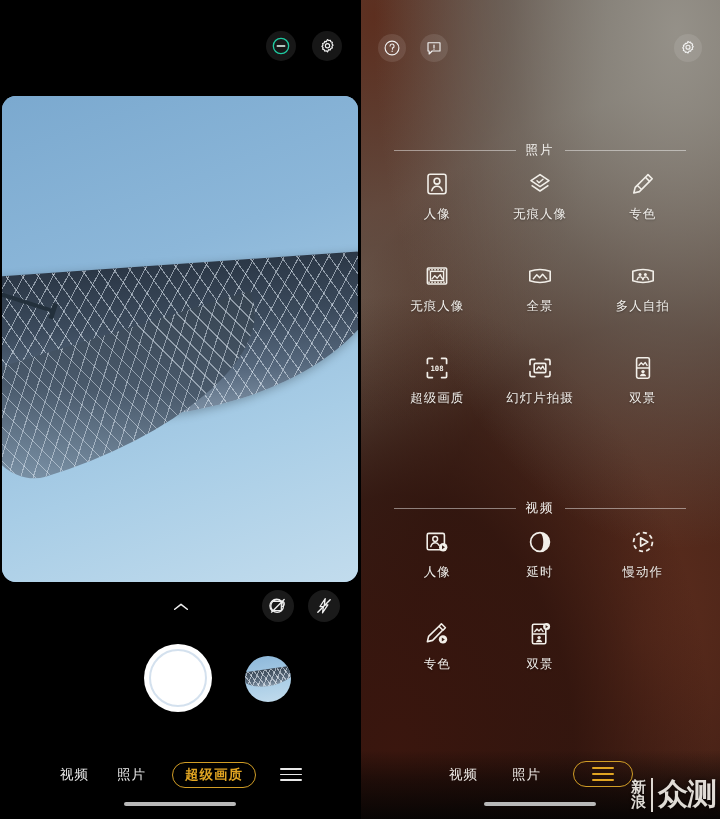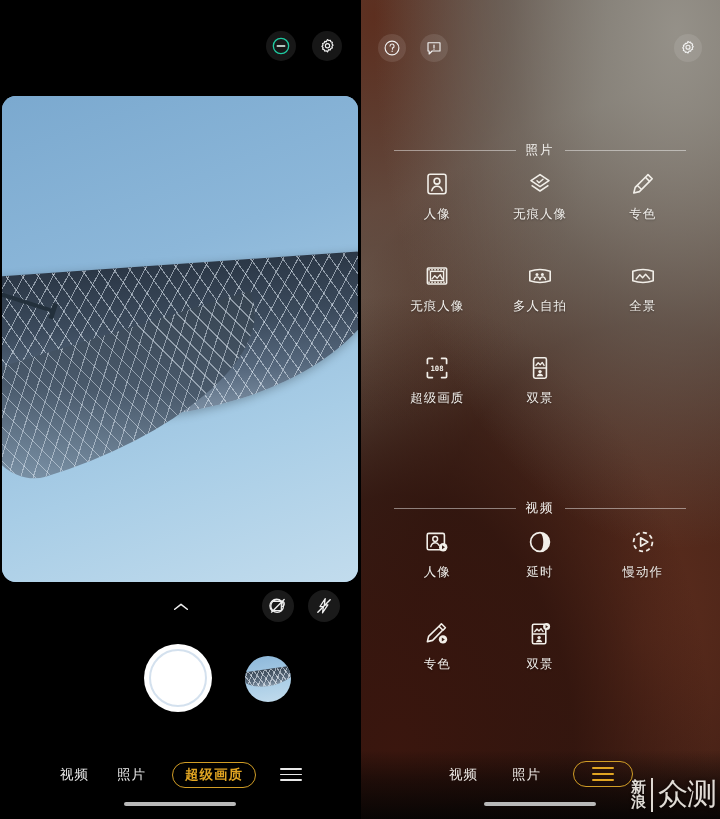--- a/index.html
+++ b/index.html
@@ -244,21 +244,21 @@
     opacity: 0.92;
   }
   .wm-small {
     display: flex; flex-direction: column; line-height: 0.96;
     color: #f0ece6; font-size: 15px; font-weight: bold;
     font-family: "DejaVu Sans", sans-serif;
     text-shadow: 0 1px 3px rgba(0,0,0,0.8);
   }
   .wm-div { width: 2px; height: 34px; background: #efeae3; }
   .wm-big {
-    color: #f2eee8; font-size: 30px; font-weight: normal; letter-spacing: -1px;
+    color: #f2eee8; font-size: 30px; font-weight: bold; letter-spacing: -1px;
     font-family: "DejaVu Sans", sans-serif;
     text-shadow: 0 1px 4px rgba(0,0,0,0.8);
   }
   .divider-vert {
     position: absolute; left: 359px; top: 0; width: 2px; height: 819px;
     background: #000; z-index: 5;
   }
 </style>
 </head>
 <body>
@@ -417,46 +417,54 @@
               <rect x="16.3" y="18.5" width="1.5" height="1.5"></rect>
                 <rect x="19.3" y="18.5" width="1.5" height="1.5"></rect>
             </g>
           </svg>
           <span class="lb">无痕人像</span>
         </div>
 
         <div class="mode">
           <svg class="ic" viewBox="0 0 26 26" fill="none">
             <path d="M2.8 8.2c6.8-2.2 13.6-2.2 20.4 0v9.6c-6.8 2.2-13.6 2.2-20.4 0V8.2z" stroke="#f2efe9" stroke-width="1.6" stroke-linejoin="round"></path>
+            <path d="M6 16.2l3.8-4.4 2.8 3 3-3.6 4.4 5" stroke="#f2efe9" stroke-width="1.4" stroke-linejoin="round"></path>
+          </svg>
+          <span class="lb">全景</span>
+        </div>
+
+        <div class="mode">
+          <svg class="ic" viewBox="0 0 26 26" fill="none">
+            <path d="M2.8 8.2c6.8-2.2 13.6-2.2 20.4 0v9.6c-6.8 2.2-13.6 2.2-20.4 0V8.2z" stroke="#f2efe9" stroke-width="1.6" stroke-linejoin="round"></path>
             <circle cx="10" cy="11.4" r="1.5" fill="#f2efe9"></circle>
             <circle cx="15.4" cy="11.4" r="1.5" fill="#f2efe9"></circle>
             <path d="M7.2 16.6c.6-1.9 1.7-2.7 2.9-2.7s2.2.8 2.8 2.7" stroke="#f2efe9" stroke-width="1.4" stroke-linecap="round"></path>
             <path d="M12.9 16.6c.6-1.9 1.6-2.7 2.8-2.7s2.2.8 2.8 2.7" stroke="#f2efe9" stroke-width="1.4" stroke-linecap="round"></path>
           </svg>
           <span class="lb">多人自拍</span>
         </div>
 
         <div class="mode">
           <svg class="ic" viewBox="0 0 26 26" fill="none">
-            <path d="M2.8 8.2c6.8-2.2 13.6-2.2 20.4 0v9.6c-6.8 2.2-13.6 2.2-20.4 0V8.2z" stroke="#f2efe9" stroke-width="1.6" stroke-linejoin="round"></path>
-            <path d="M6 16.2l3.8-4.4 2.8 3 3-3.6 4.4 5" stroke="#f2efe9" stroke-width="1.4" stroke-linejoin="round"></path>
-          </svg>
-          <span class="lb">全景</span>
-        </div>
-
-        <div class="mode">
-          <svg class="ic" viewBox="0 0 26 26" fill="none">
             <path d="M3.4 8.4V4.6c0-.7.5-1.2 1.2-1.2h3.8M17.6 3.4h3.8c.7 0 1.2.5 1.2 1.2v3.8M22.6 17.6v3.8c0 .7-.5 1.2-1.2 1.2h-3.8M8.4 22.6H4.6c-.7 0-1.2-.5-1.2-1.2v-3.8" stroke="#f2efe9" stroke-width="1.7" stroke-linecap="round"></path>
             <text x="13" y="15.6" font-family="DejaVu Sans Mono, monospace" font-size="7.3" font-weight="bold" fill="#f2efe9" text-anchor="middle">108</text>
           </svg>
           <span class="lb">超级画质</span>
         </div>
 
 
 
+        <div class="mode">
+          <svg class="ic" viewBox="0 0 26 26" fill="none">
+            <path d="M3 9.4V6c0-.9.7-1.6 1.6-1.6h3.2M18.2 4.4h3.2c.9 0 1.6.7 1.6 1.6v3.4M23 16.6V20c0 .9-.7 1.6-1.6 1.6h-3.2M7.8 21.6H4.6C3.7 21.6 3 20.9 3 20v-3.4" stroke="#f2efe9" stroke-width="1.7" stroke-linecap="round"></path>
+            <rect x="7.2" y="8.4" width="11.6" height="9.2" rx="1.2" stroke="#f2efe9" stroke-width="1.6"></rect>
+            <path d="M9.4 14.8l2.4-3 2 2.2 2-2.8 1.8 3.6" stroke="#f2efe9" stroke-width="1.4" stroke-linejoin="round"></path>
+          </svg>
+          <span class="lb">幻灯片拍摄</span>
+        </div>
 
         <div class="mode">
           <svg class="ic" viewBox="0 0 26 26" fill="none">
             <rect x="6.6" y="2.8" width="12.8" height="20.4" rx="1.6" stroke="#f2efe9" stroke-width="1.6"></rect>
             <line x1="6.6" y1="13" x2="19.4" y2="13" stroke="#f2efe9" stroke-width="1.5"></line>
             <path d="M8.6 10.8l2.6-3 2 2 2-2.4 2.2 3.4" stroke="#f2efe9" stroke-width="1.3" stroke-linejoin="round"></path>
             <circle cx="13" cy="16.6" r="1.7" fill="#f2efe9"></circle>
             <path d="M9.8 21.2c.5-1.9 1.8-2.8 3.2-2.8s2.7.9 3.2 2.8" fill="#f2efe9"></path>
           </svg>
           <span class="lb">双景</span>

